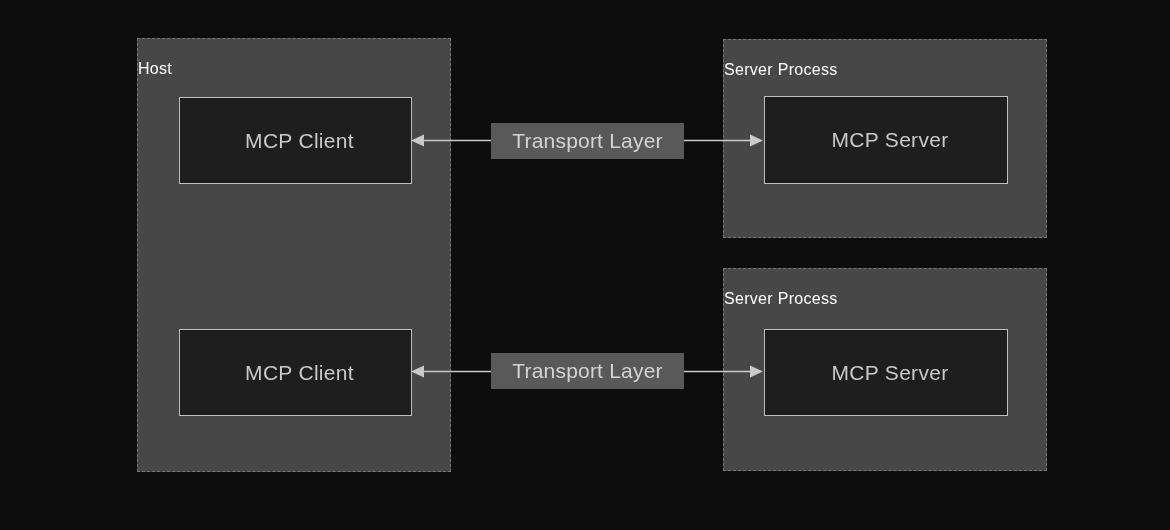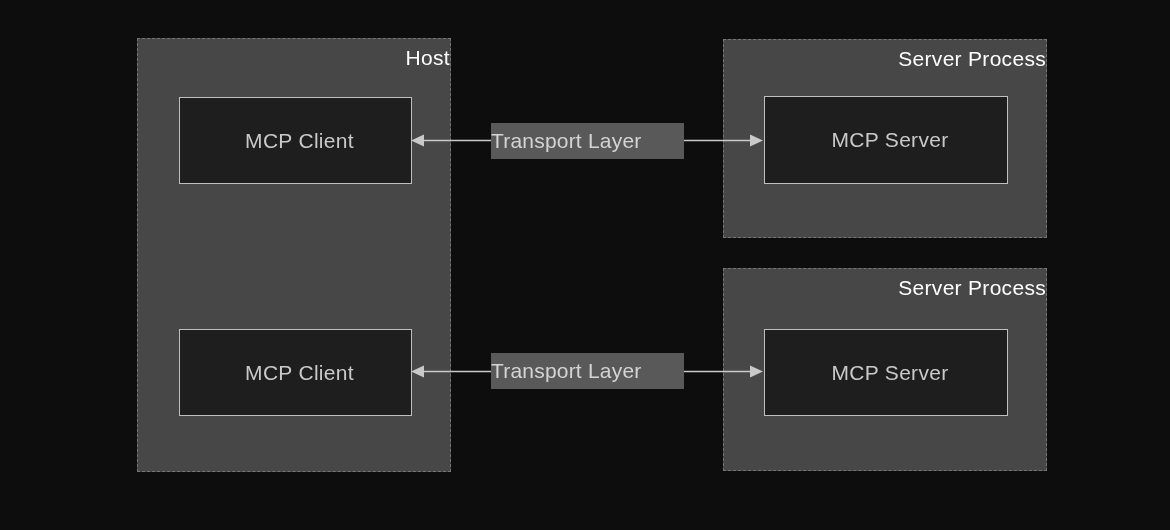--- a/index.html
+++ b/index.html
@@ -25,24 +25,24 @@
   }
   .container-box{
     position:absolute;
     background:var(--container-fill);
     border:1px dashed var(--container-border);
     z-index:1;
   }
   .container-title{
     position:absolute;
     left:0;right:0;top:0;
-    padding-top:5px;
-    text-align:right;
+    padding-top:16px;
+    text-align:left;
     color:var(--title-text);
-    font-size:21px;
+    font-size:16px;
     font-weight:500;
     letter-spacing:.3px;
     line-height:28px;
   }
   .node-box{
     position:absolute;
     background:var(--node-fill);
     border:1.5px solid var(--node-border);
     display:flex;align-items:center;justify-content:center;
     color:var(--node-text);
@@ -59,21 +59,21 @@
   .server-node-2{left:40px;top:60px;width:244px;height:87px;}
   .arrow-layer{
     position:absolute;left:0;top:0;width:1170px;height:530px;
     z-index:2;pointer-events:none;
   }
   .transport-label{
     position:absolute;
     left:491px;width:193px;height:36px;
     background:var(--transport-bg);
     color:var(--transport-text);
-    display:flex;align-items:center;justify-content:flex-start;
+    display:flex;align-items:center;justify-content:center;
     font-size:21px;
     letter-spacing:.2px;
     z-index:3;
   }
   .transport-1{top:123px;}
   .transport-2{top:353px;}
 </style>
 </head>
 <body>
 

